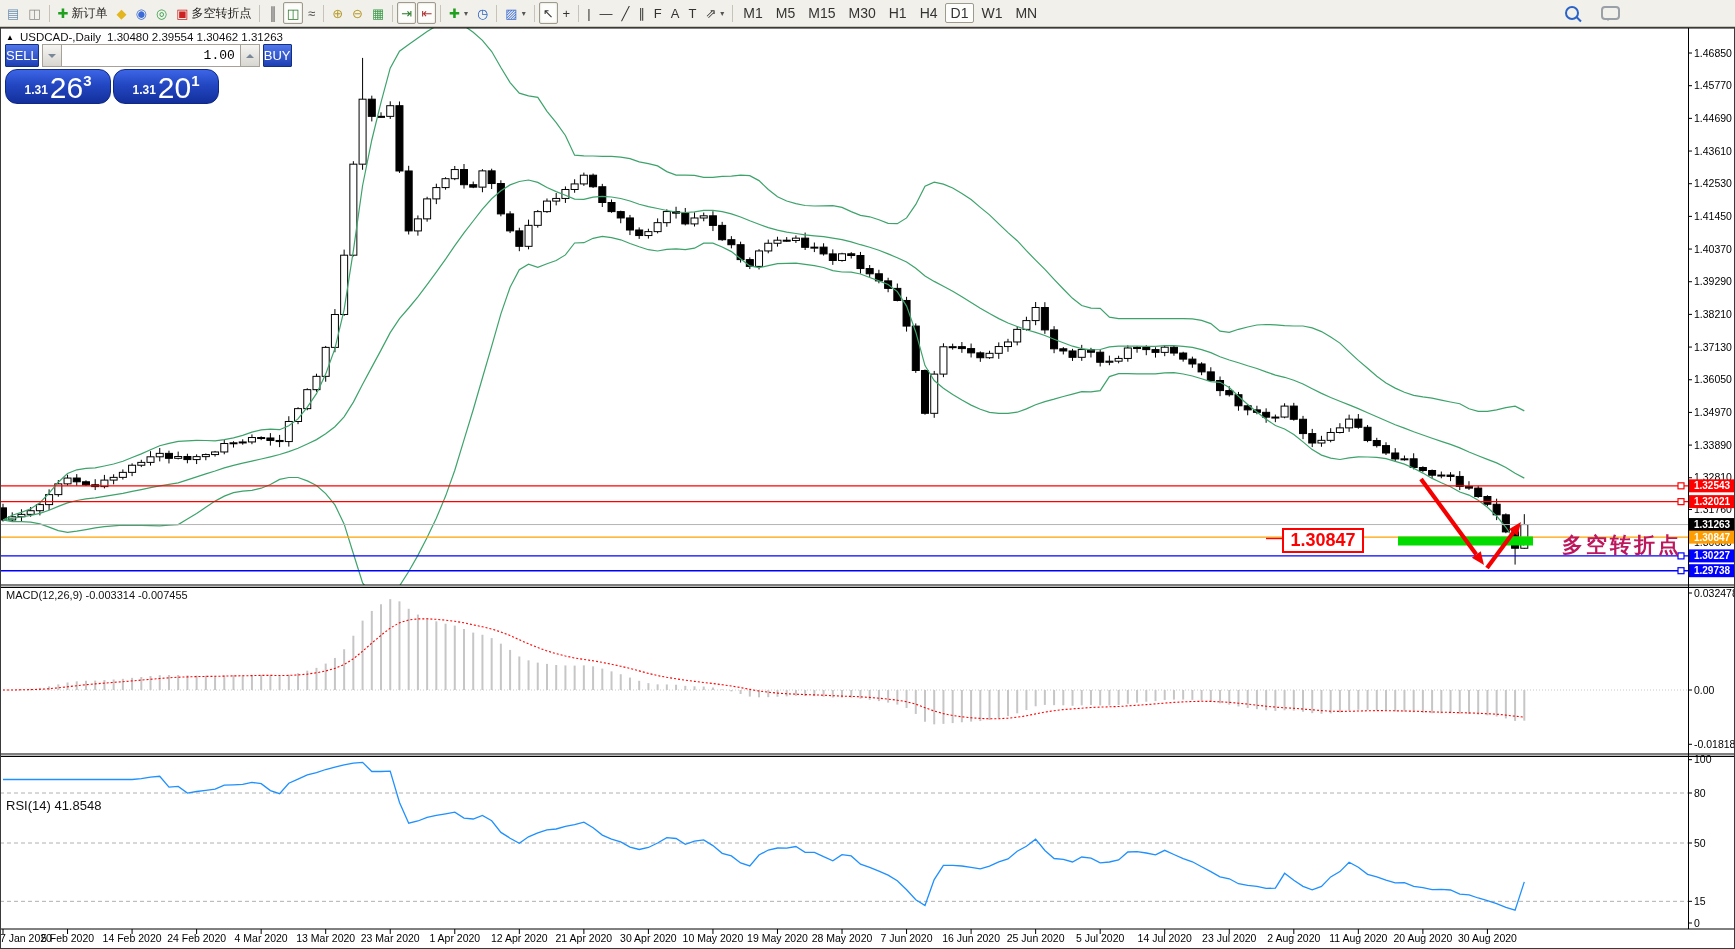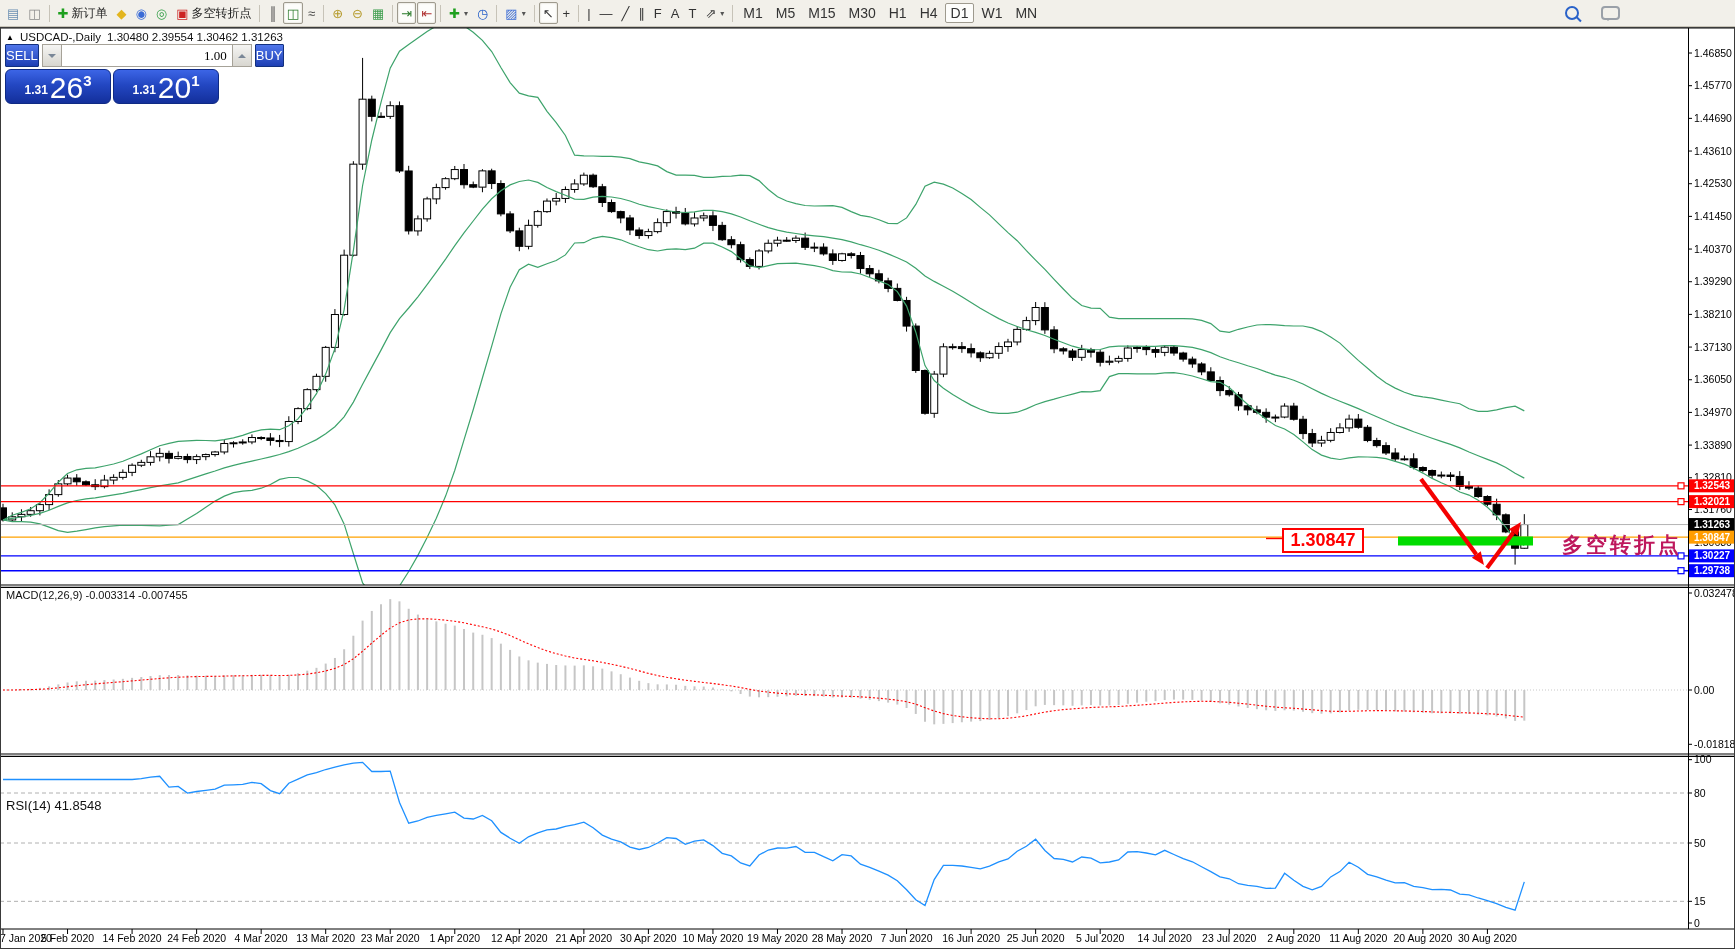--- a/index.html
+++ b/index.html
@@ -24,23 +24,23 @@
 #symline{left:6px;top:31px;font-size:11.5px;color:#111;display:flex;gap:6px;align-items:center}
 #symline .tri{font-size:8px;color:#000}
 #oneclick{left:5px;top:44px;width:214px;z-index:4}
 .ocrow1{display:flex;height:23px;gap:3px}
 .btn-sell,.btn-buy{width:50px;background:linear-gradient(#5076ea,#1e3fb4);color:#fff;font-size:13px;display:flex;align-items:center;justify-content:center;border:1px solid #12307f;border-radius:1px}
 .volgrp{display:flex;flex:1}
 .spin{width:18px;background:linear-gradient(#f5f5f3,#d8d6d0);border:1px solid #a6a298;display:flex;align-items:center;justify-content:center}
 .spin i{width:0;height:0;border:4px solid transparent}
 .spin-dn i{border-top-color:#7a8797;margin-top:4px}
 .spin-up i{border-bottom-color:#7a8797;margin-bottom:4px}
-.vol{flex:1;min-width:40px;border:1px solid #a6a298;border-left:none;border-right:none;text-align:right;font-size:13px;padding:0 5px;outline:none;font-family:Liberation Serif, serif}
+.vol{flex:1;min-width:40px;border:1px solid #a6a298;border-left:none;border-right:none;text-align:right;font-size:13px;padding:0 5px;outline:none;font-family:Liberation Mono, monospace}
 .ocrow2{display:flex;gap:2px;margin-top:2px;height:35px}
-.bigbtn{flex:1;background:linear-gradient(#3c65e6 0%,#2347c2 45%,#132f9b 100%);border:1px solid #0f2a84;border-radius:6px;color:#fff;display:flex;align-items:flex-end;justify-content:center;padding:0 3px 1px}
+.bigbtn{flex:1;background:linear-gradient(#3c65e6 0%,#2347c2 45%,#132f9b 100%);border:1px solid #0f2a84;border-radius:12px;color:#fff;display:flex;align-items:flex-end;justify-content:center;padding:0 3px 1px}
 .bp-small{font-size:12px;font-weight:bold;margin:0 2px 5px 0}
 .bp-big{font-size:30px;font-weight:normal;line-height:29px}
 .bp-sup{font-size:15px;font-weight:bold;margin-bottom:13px}
 #macdlab{left:6px;top:589px;font-size:11px;color:#111}
 #rsilab{left:6px;top:798px;font-size:13px;color:#111}
 #flag{left:1282px;top:528px;width:78px;height:21px;border:2px solid #f00;background:#fff;color:#f00;font-size:18px;font-weight:bold;text-align:center;line-height:21px;z-index:4}
 #cnnote{left:1562px;top:531px;font-size:21px;font-weight:bold;color:#be185d;letter-spacing:3px;z-index:4;white-space:nowrap}
 #chart{position:absolute;left:0;top:0;z-index:1}
 #chart text{font-family:"Liberation Sans","DejaVu Sans",sans-serif}
 </style>

